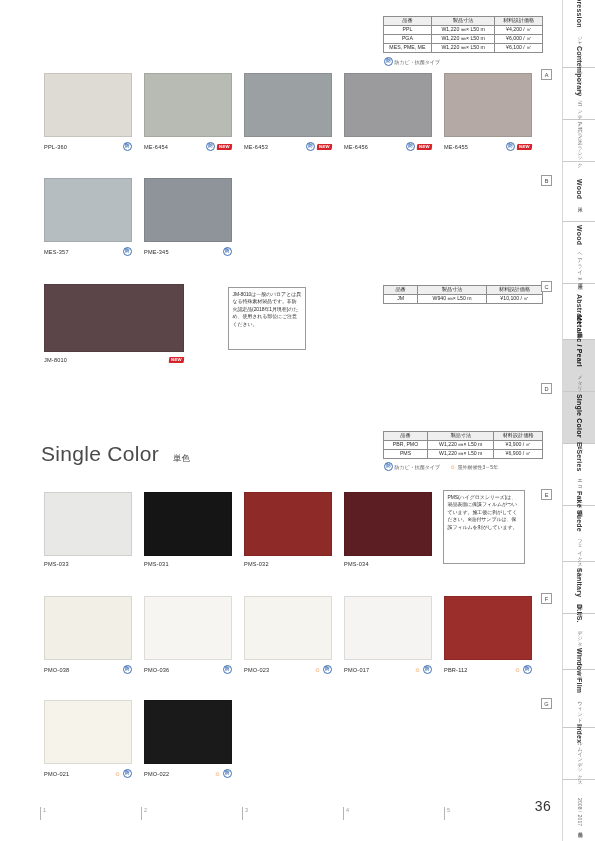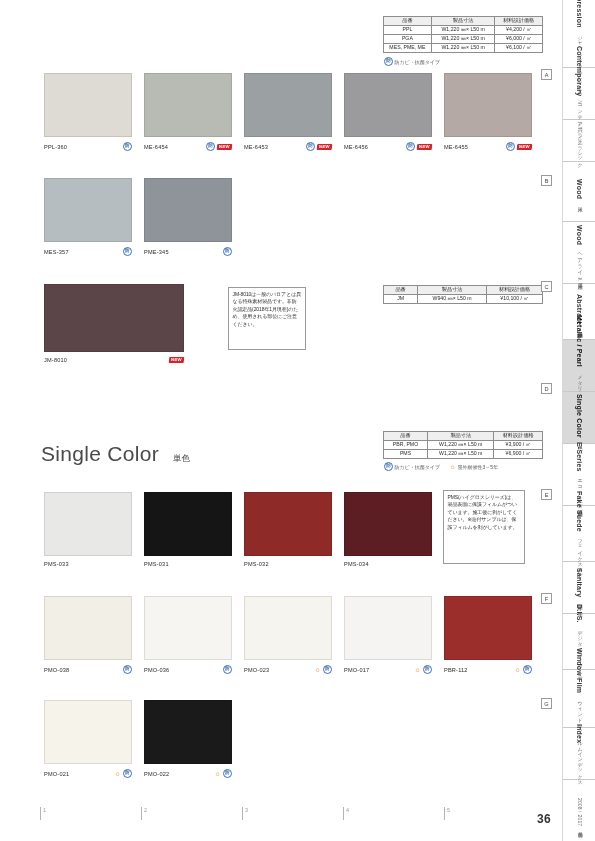--- a/index.html
+++ b/index.html
@@ -116,22 +116,22 @@
     font-size:5.6px;color:#444;
     display:flex;align-items:center;justify-content:center;
     box-sizing:border-box;
   }
 
   
   .ruler{position:absolute;left:40px;bottom:18px;width:480px;height:16px;}
   .ruler .mk{position:absolute;top:0;height:13px;border-left:.8px solid #b4b4b4;}
   .ruler .mk span{position:absolute;left:2px;top:0px;font-size:5.4px;color:#9a9a9a;}
   .pageno{
-    position:absolute;right:44px;bottom:15px;
-    font-size:12px;color:#333;font-weight:bold;letter-spacing:.3px;
+    position:absolute;right:44px;bottom:27px;
+    font-size:14px;color:#333;font-weight:normal;letter-spacing:.3px;
   }
 </style>
 </head>
 <body>
 
 <div class="page">
 
   <div class="tab-rail" id="tabRail">
       <div class="tab" style="height: 68px;">
         <div class="tx">

